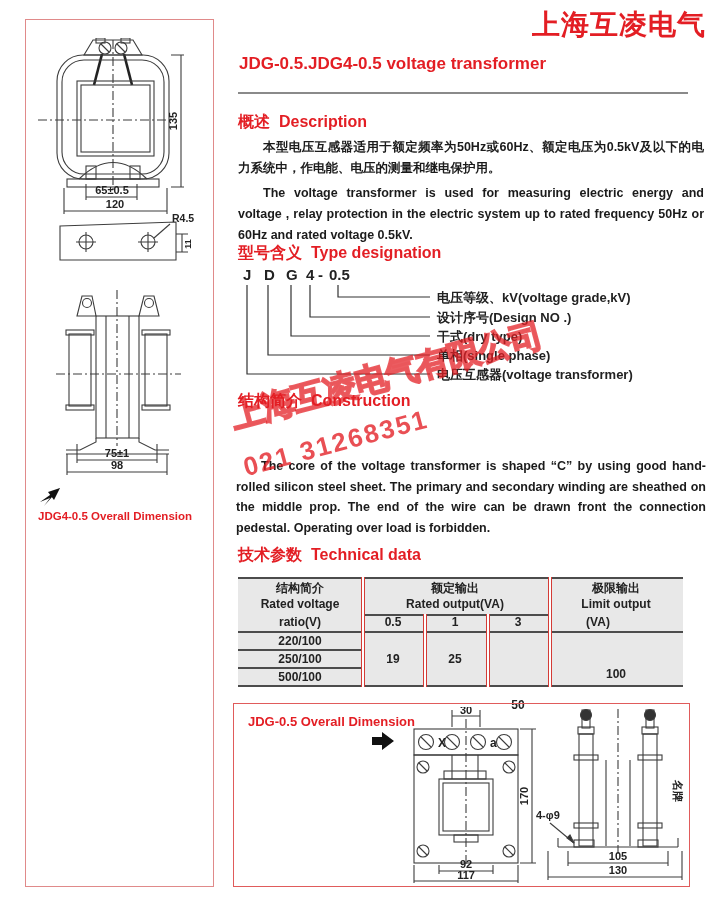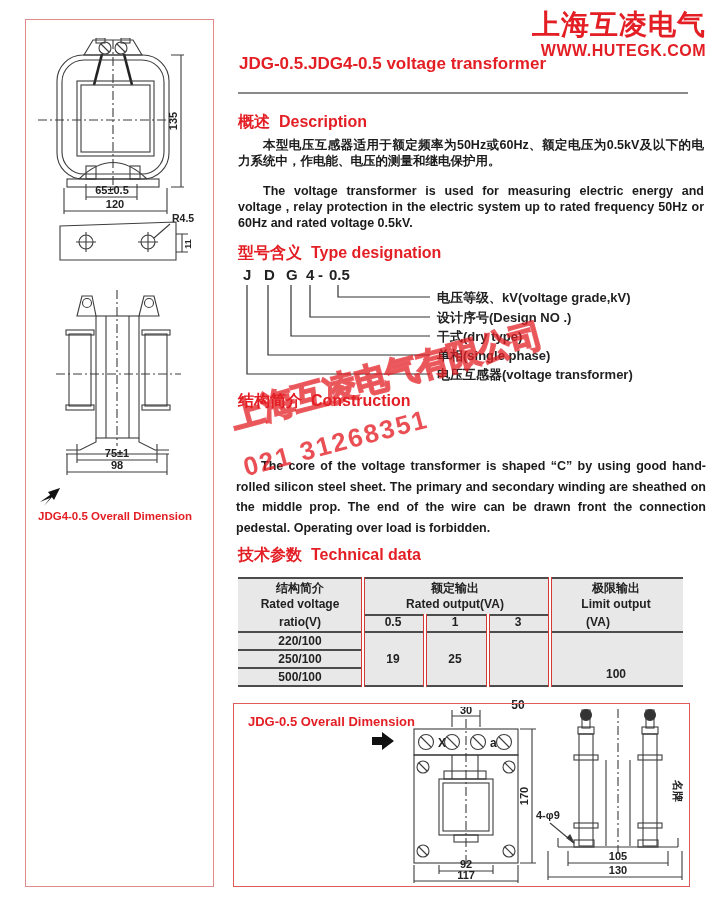--- a/index.html
+++ b/index.html
@@ -9,21 +9,21 @@
   
   .title-zh{left:239px;top:28px;font-size:17px;font-weight:bold;color:#e31e24;white-space:nowrap;}
   .title-en{left:239px;top:54px;font-size:17px;font-weight:bold;color:#e31e24;white-space:nowrap;}
   .logo{right:14px;top:6px;font-size:28px;font-weight:bold;color:#e31e24;letter-spacing:1px;white-space:nowrap;}
   .website{right:14px;top:42px;font-size:16px;font-weight:bold;color:#e31e24;letter-spacing:.5px;white-space:nowrap;}
   .divider{left:238px;top:92px;width:450px;height:2px;background:#8a8a8a;}
   
   .sec-head{font-size:16px;font-weight:bold;color:#e31e24;white-space:nowrap;}
   .sec-head .en{margin-left:9px;}
   
-  .para{font-size:12.5px;line-height:16px;font-weight:bold;color:#1b1b1b;text-align:justify;}
+  .para{font-size:12.5px;line-height:21px;font-weight:bold;color:#1b1b1b;text-align:justify;}
   .para p{margin:0;text-indent:2em;}
   
   .left-box{left:25px;top:19px;width:187px;height:866px;border:1px solid #e08a8a;}
   .caption{font-size:11.5px;font-weight:bold;color:#e31e24;white-space:nowrap;}
   
   svg text{font-family:"Liberation Sans","DejaVu Sans",sans-serif;font-weight:bold;fill:#222;}
   
   .ttable{left:238px;top:577px;width:445px;height:110px;background:#e8e8e8;}
   .hl{position:absolute;background:#4c4c4c;height:2px;}
   .rvl{position:absolute;width:4px;background:#ffffff;border-left:1.5px solid #d43b36;border-right:1.5px solid #d43b36;box-sizing:border-box;}
@@ -38,21 +38,20 @@
   .wm-phone{left:240px;top:453px;font-size:26px;font-weight:bold;white-space:nowrap;
      transform:rotate(-15deg);transform-origin:left top;z-index:60;pointer-events:none;
      color:rgba(227,30,36,.78);letter-spacing:2px;}
 </style>
 </head>
 <body>
 
 <div id="page">
 
   <div class="abs logo">上海互凌电气</div>
-  <div class="abs website">WWW.HUTEGK.COM</div>
   <div class="abs title-en">JDG-0.5.JDG4-0.5 voltage transformer</div>
   <div class="abs divider"></div>
 
   <div class="abs left-box">
 
     <svg class="abs" style="left:0;top:18px;" width="184" height="180" viewBox="0 0 184 180">
       <g stroke="#3d3d3d" stroke-width="1.1" fill="none">
 
         <rect x="70" y="0" width="9" height="5"></rect>
           <rect x="95" y="0" width="9" height="5"></rect>

